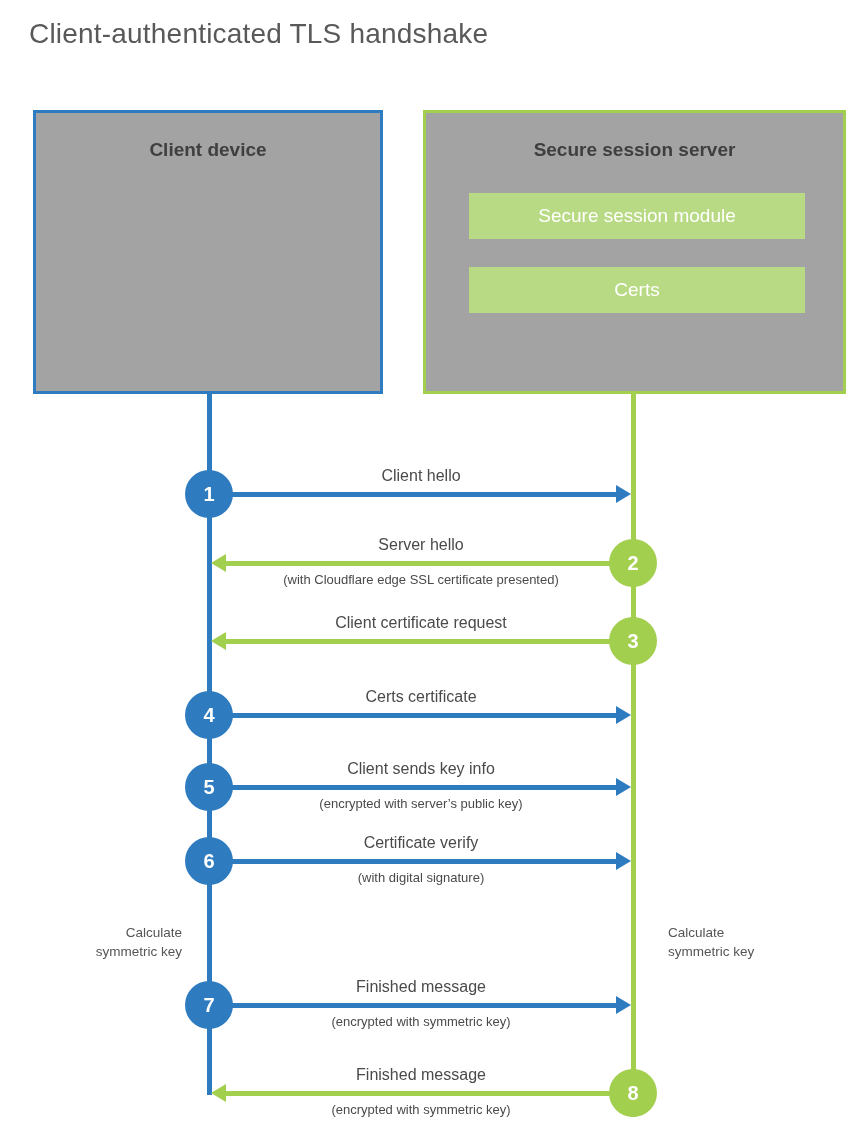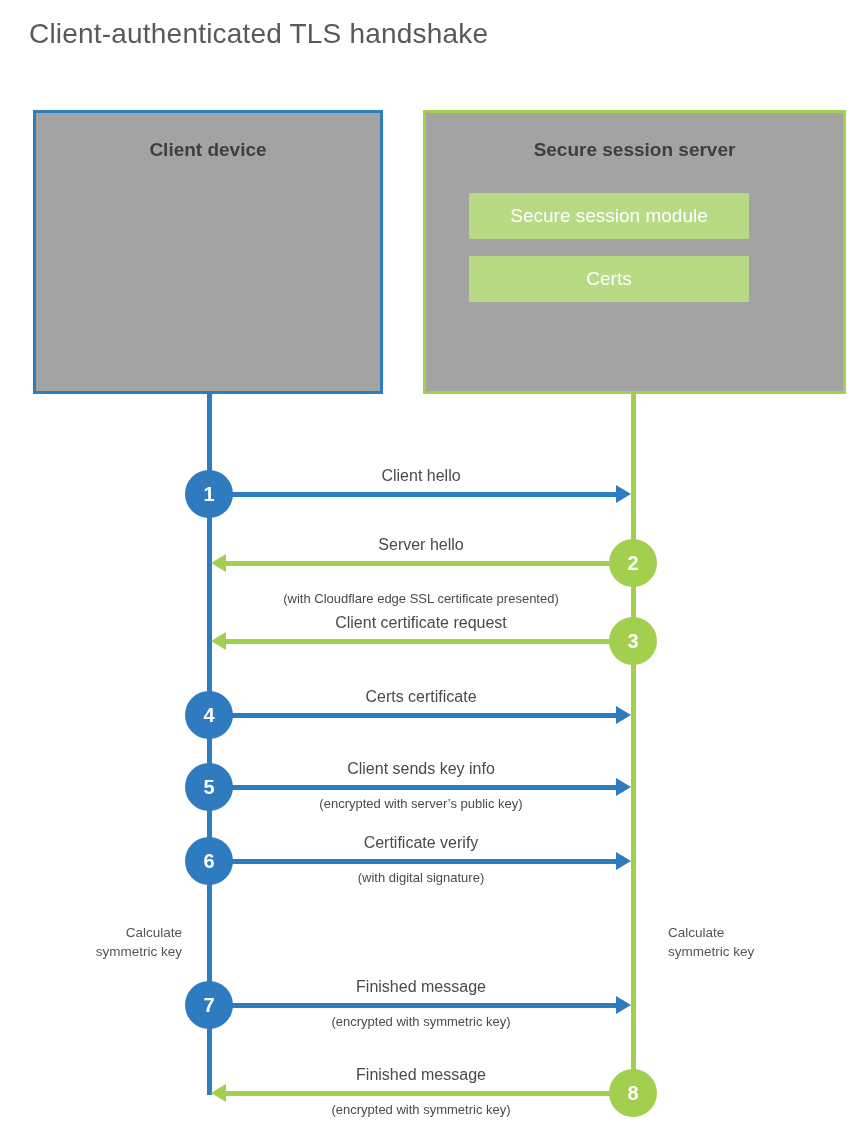--- a/index.html
+++ b/index.html
@@ -18,21 +18,21 @@
     position:absolute; left:0; top:26px; width:100%; text-align:center;
     font-size:19px; font-weight:bold; color:#3f3f3f;
   }
   .client-app {
     position:absolute; left:36px; top:77px; width:278px; height:175px;
     background:var(--blue-light,#5b9bd5); color:#fff; font-size:19px; line-height:1.45;
     display:flex; align-items:center; justify-content:center; text-align:center;
     white-space:pre-line;
   }
   .server-bar {
-    position:absolute; left:43px; width:280px; height:46px;
+    position:absolute; left:43px; width:336px; height:46px;
     background:var(--green-light,#b9da85); color:#fff; font-size:19px;
     display:flex; align-items:center; justify-content:center; text-align:center;
   }
   .vline { position:absolute; width:5px; }
   .vline.blue  { background:var(--blue,#2e7bc0); }
   .vline.green { background:var(--green,#a2cf4d); }
   .arrow-line { position:absolute; height:5px; }
   .arrow-line.blue  { background:var(--blue,#2e7bc0); }
   .arrow-line.green { background:var(--green,#a2cf4d); }
   .arrow-head { position:absolute; width:0; height:0; border-top:9px solid transparent; border-bottom:9px solid transparent; }
@@ -59,39 +59,39 @@
 
   <div class="title">Client-authenticated TLS handshake</div>
 
   <div class="outer-box client-outer">
     <div class="box-header">Client device</div>
   </div>
 
   <div class="outer-box server-outer">
     <div class="box-header">Secure session server</div>
     <div class="server-bar" style="top:80px">Secure session module</div>
-    <div class="server-bar" style="top:143px">Certs</div>
+    <div class="server-bar" style="top:154px">Certs</div>
   </div>
 
   <div class="vline blue" style="left:207px; top:394px; height:701px;"></div>
   <div class="vline green" style="left:631px; top:394px; height:723px;"></div>
 
   <div>
     <div class="arrow-line blue" style="left:209px; top:492px; width:407px;"></div>
     <div class="arrow-head right blue" style="left:616px; top:485px;"></div>
     <div class="step-circle blue" style="left:185px; top:470px;">1</div>
     <div class="step-label" style="top:467px;">Client hello</div>
   </div>
 
   <div>
     <div class="arrow-line green" style="left:226px; top:561px; width:407px;"></div>
     <div class="arrow-head left green" style="left:211px; top:554px;"></div>
     <div class="step-circle green" style="left:609px; top:539px;">2</div>
     <div class="step-label" style="top:536px;">Server hello</div>
-    <div class="step-sub" style="top:572px;margin-top:19px;">(with Cloudflare edge SSL certificate presented)</div>
+    <div class="step-sub" style="top:572px;">(with Cloudflare edge SSL certificate presented)</div>
   </div>
 
   <div>
     <div class="arrow-line green" style="left:226px; top:639px; width:407px;"></div>
     <div class="arrow-head left green" style="left:211px; top:632px;"></div>
     <div class="step-circle green" style="left:609px; top:617px;">3</div>
     <div class="step-label" style="top:614px;">Client certificate request</div>
   </div>
 
   <div>

